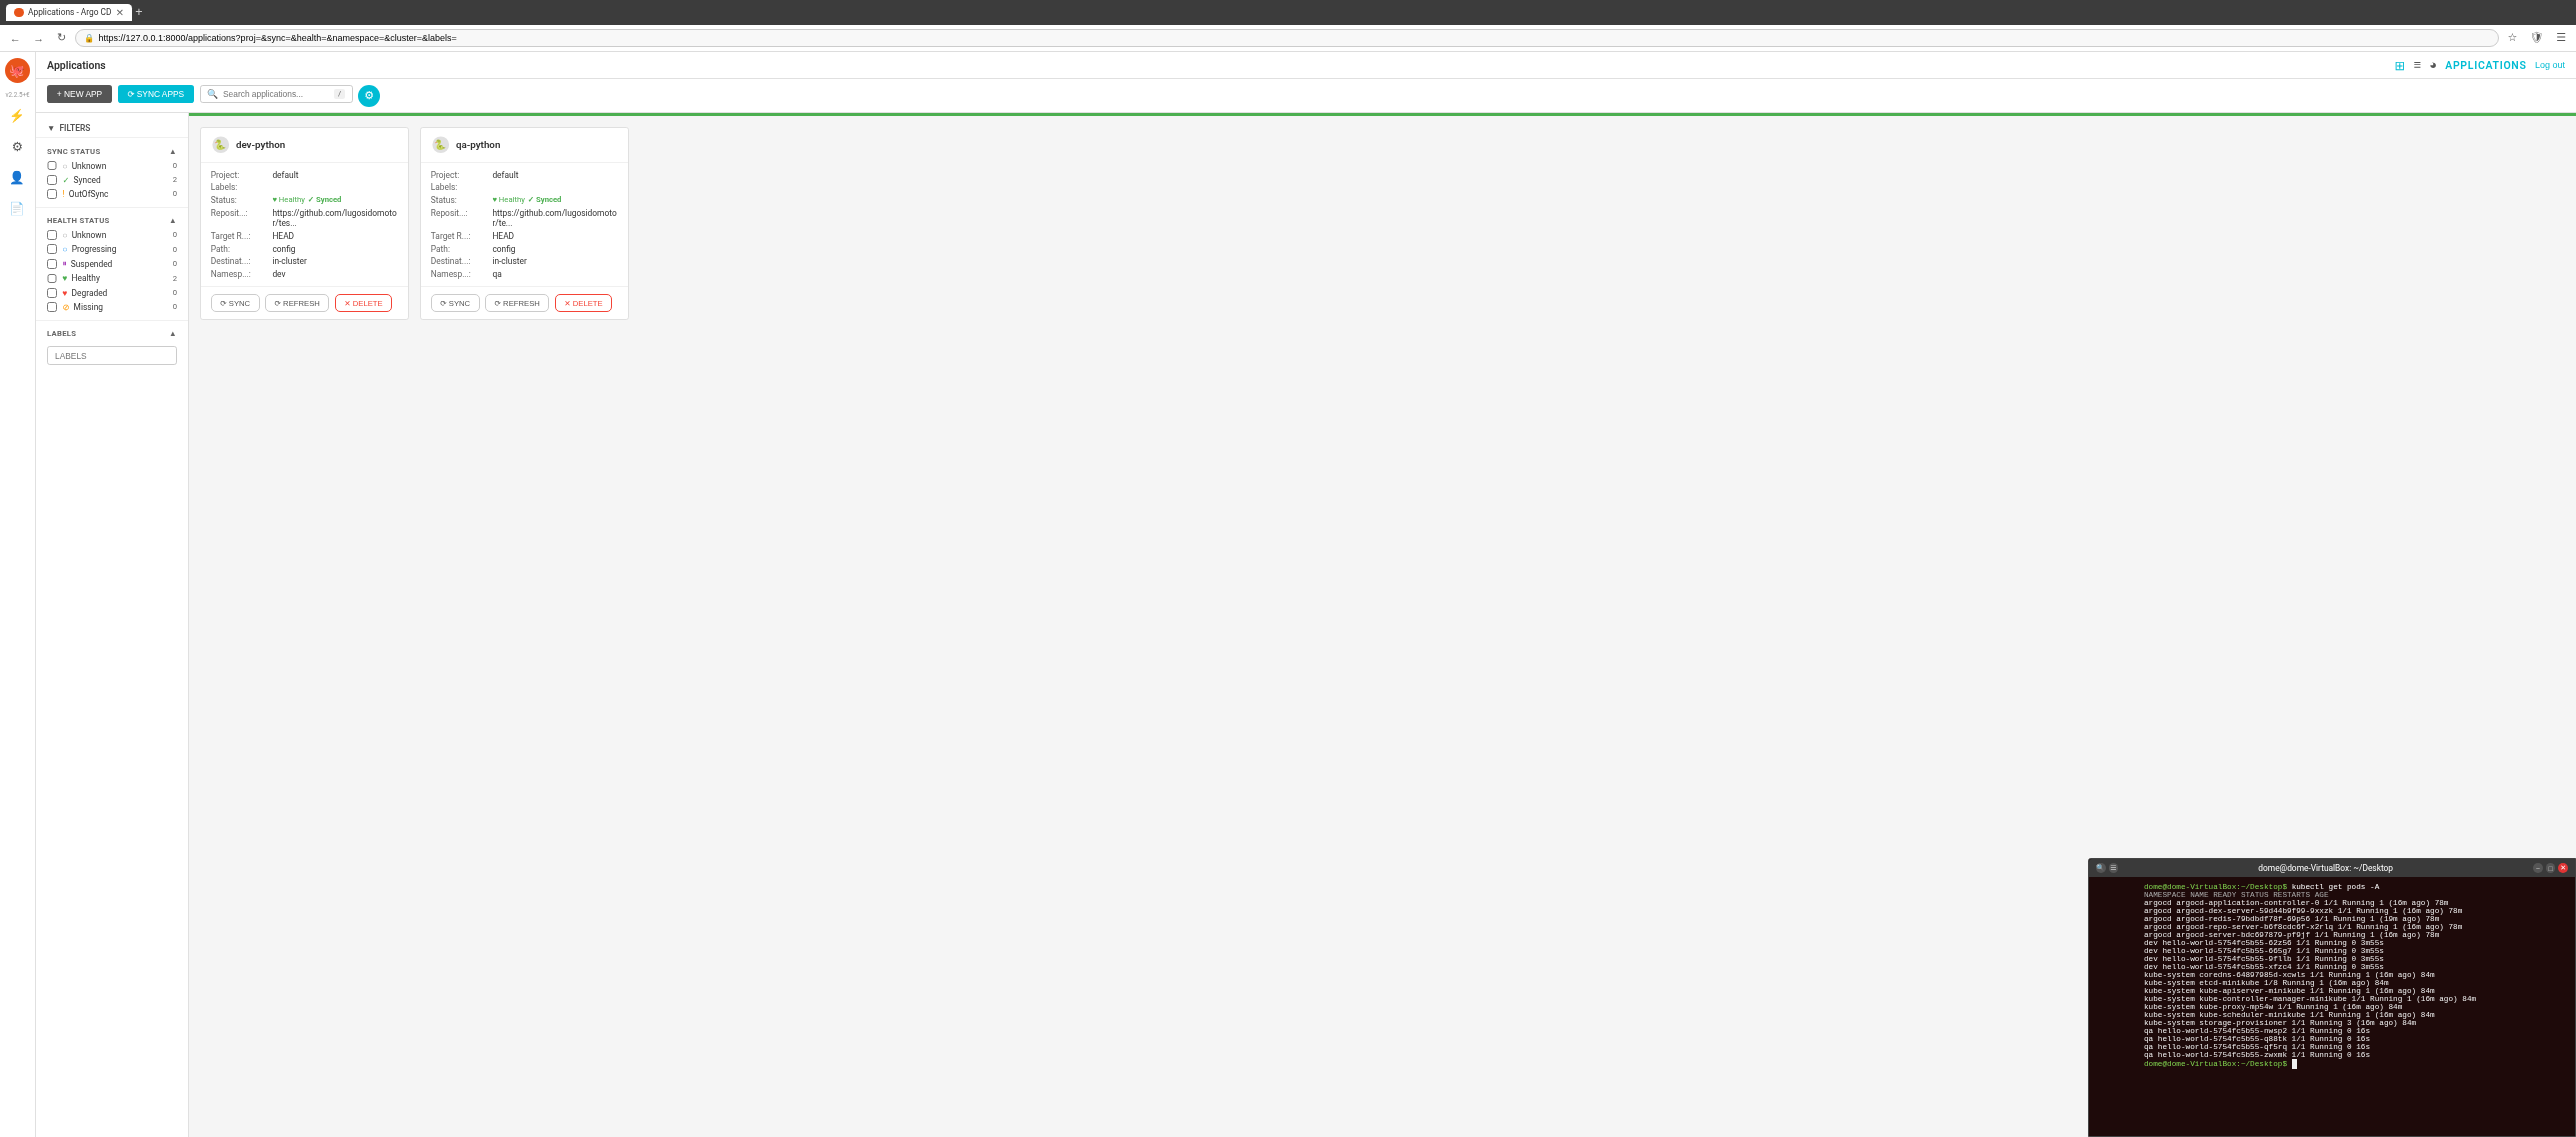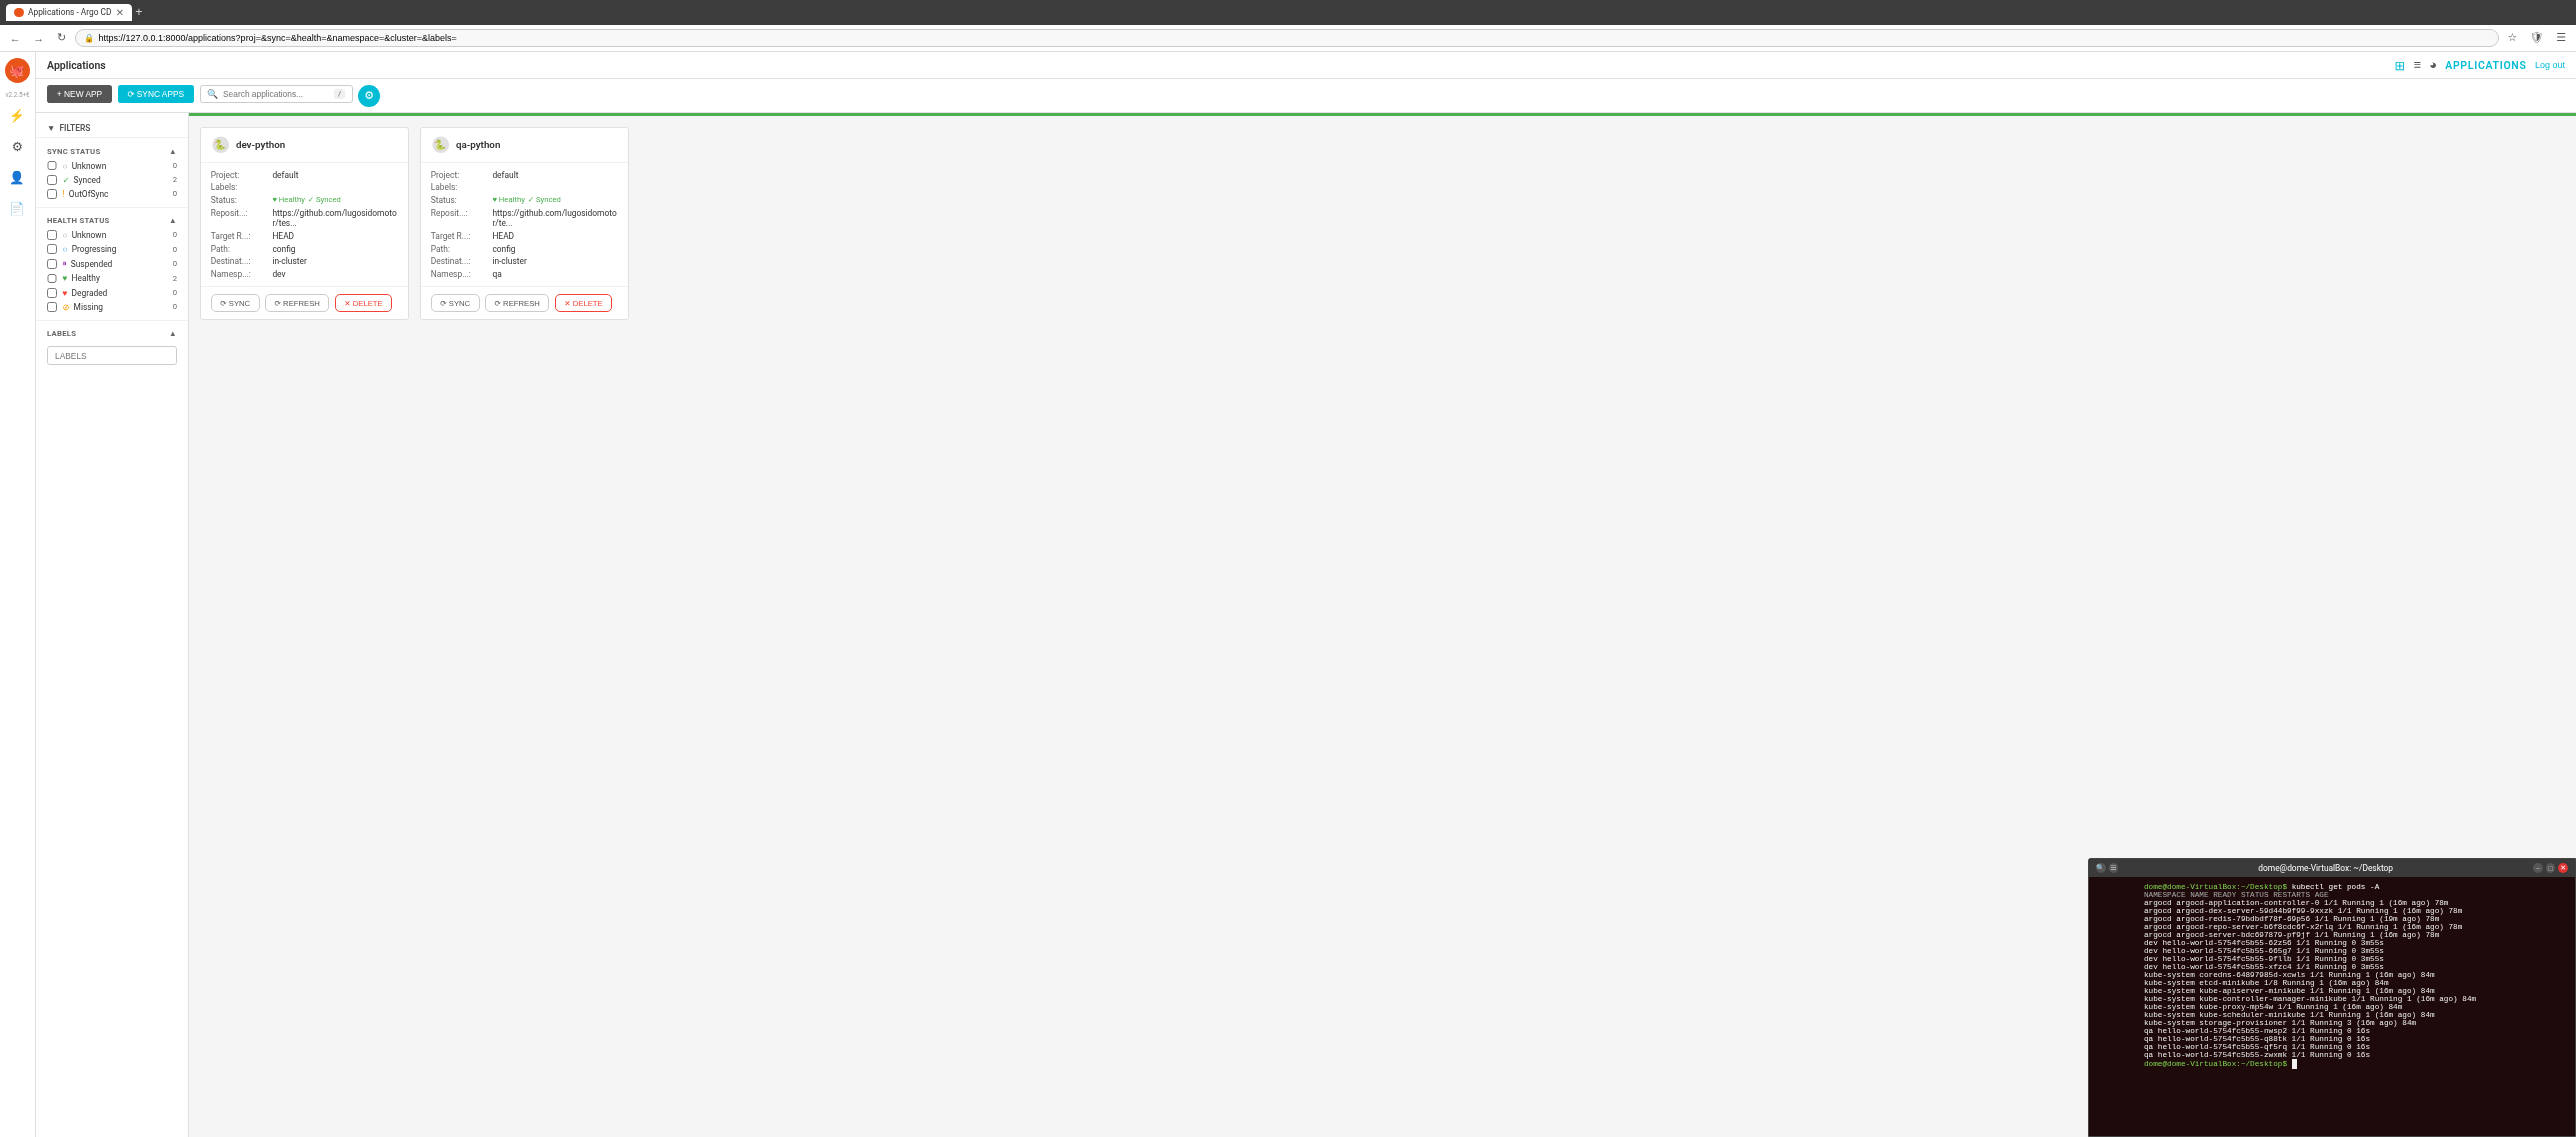--- a/index.html
+++ b/index.html
@@ -81,21 +81,21 @@
     .app-card { background: #fff; border: 0.7px solid #e0e0e0; border-radius: 2.8px; width: 209px; overflow: hidden; }
     .app-card-header { padding: 7px 9.8px; display: flex; align-items: center; gap: 5.6px; border-bottom: 0.7px solid #f0f0f0; }
     .app-card-icon { width: 19.5px; height: 19.5px; }
     .app-card-title { font-size: 9.8px; font-weight: 600; color: #333; }
     .app-card-body { padding: 5.6px 9.8px; }
     .app-card-row { display: flex; align-items: flex-start; padding: 1.4px 0; font-size: 8.4px; gap: 5.6px; }
     .app-card-key { color: #666; min-width: 56px; }
     .app-card-value { color: #333; flex: 1; word-break: break-all; }
     .status-badges { display: flex; gap: 2.8px; align-items: center; }
     .badge-healthy { color: #4caf50; display: flex; align-items: center; gap: 2.1px; font-size: 7.7px; }
-    .badge-synced { color: #4caf50; display: flex; align-items: center; gap: 2.1px; font-size: 7.7px; }
+    .badge-synced { color: #4caf50; display: flex; align-items: center; gap: 2.1px; font-size: 7.7px; font-weight: bold; }
     .app-card-actions { padding: 7px 9.8px; display: flex; gap: 5.6px; border-top: 0.7px solid #f0f0f0; }
     .btn-action { border: 0.7px solid #ccc; border-radius: 5px; padding: 3.5px 8.4px; cursor: pointer; font-size: 7.7px; background: #fff; display: flex; align-items: center; gap: 2.8px; color: #555; }
     .btn-delete { border-color: #f44336; color: #f44336; }
 
     
     .terminal-overlay { position: fixed; right: 0; bottom: 0; width: 488px; height: 279px; background: #1e0a0a; border: 0.7px solid #444; border-radius: 2.8px 0 0 0; display: flex; flex-direction: column; z-index: 100; }
     .terminal-titlebar { background: #3a3a3a; padding: 4.2px 7px; display: flex; align-items: center; justify-content: space-between; border-radius: 2.8px 0 0 0; }
     .terminal-title { color: #fff; font-size: 8.4px; flex: 1; text-align: center; }
     .terminal-btn-group { display: flex; gap: 2.8px; }
     .terminal-btn { width: 9.8px; height: 9.8px; border-radius: 50%; border: none; cursor: pointer; font-size: 7px; display: flex; align-items: center; justify-content: center; }

